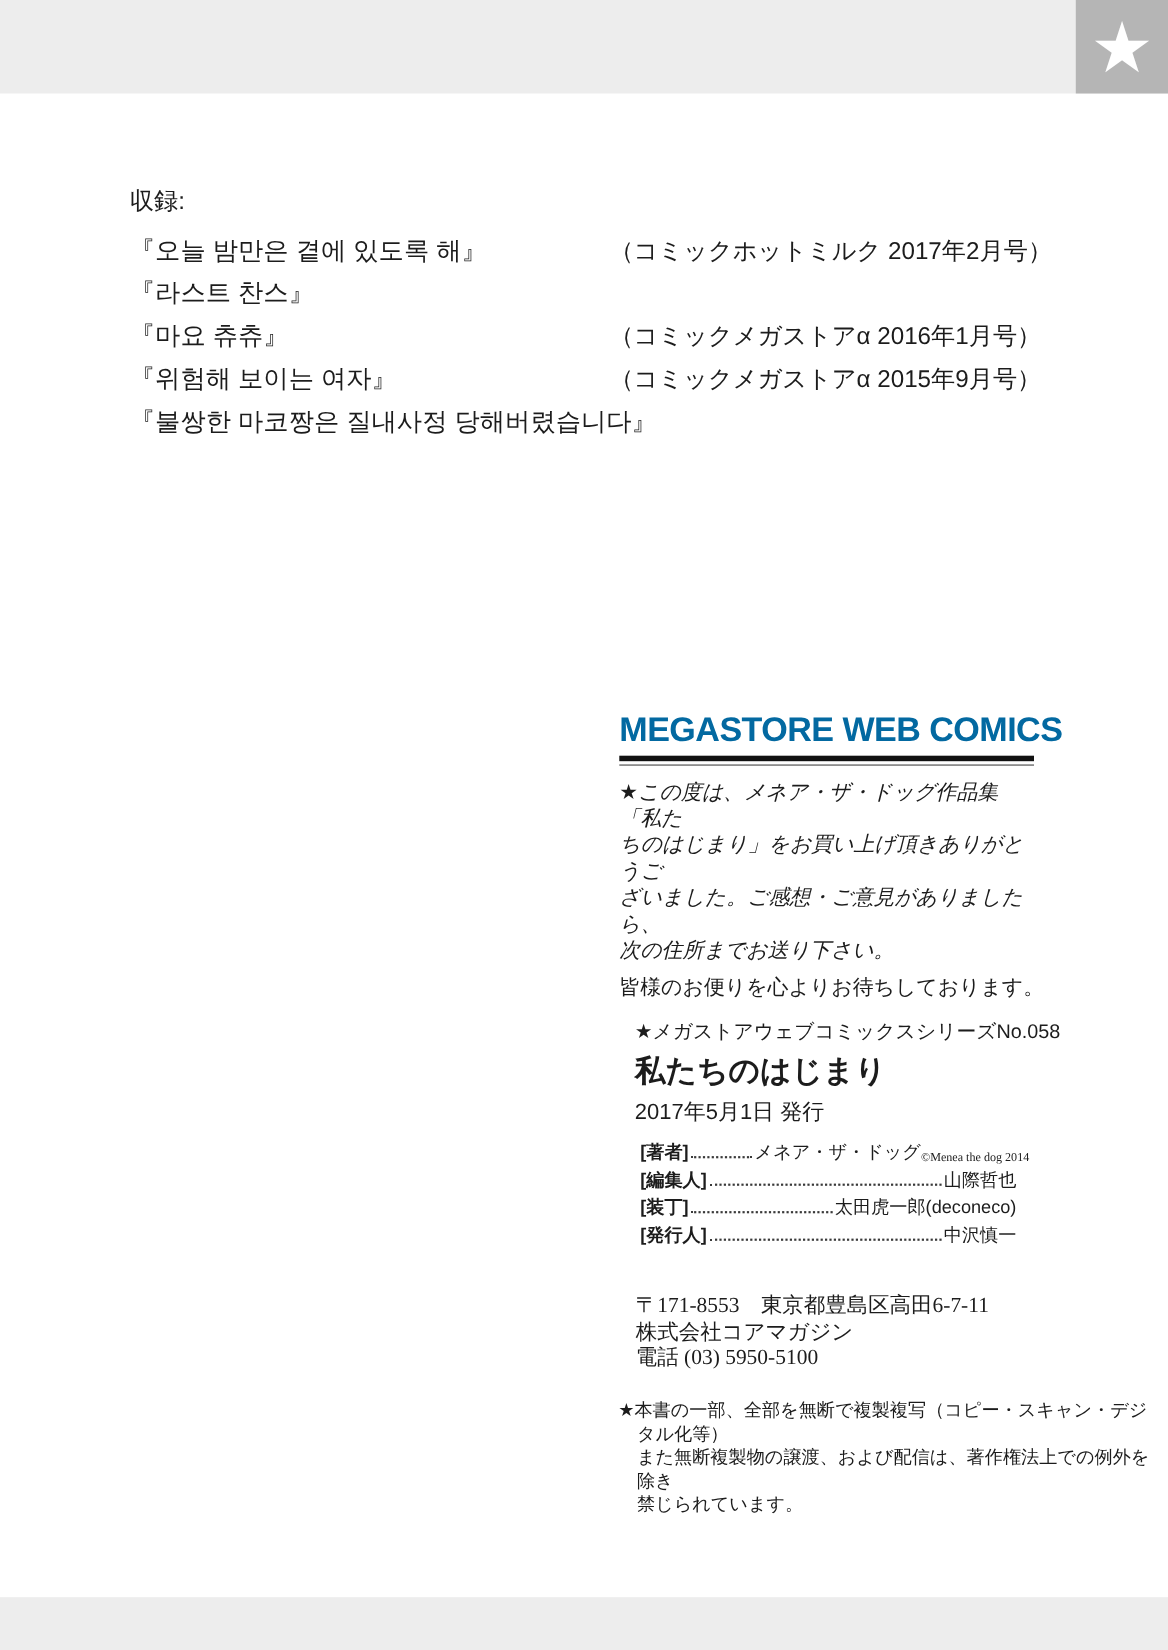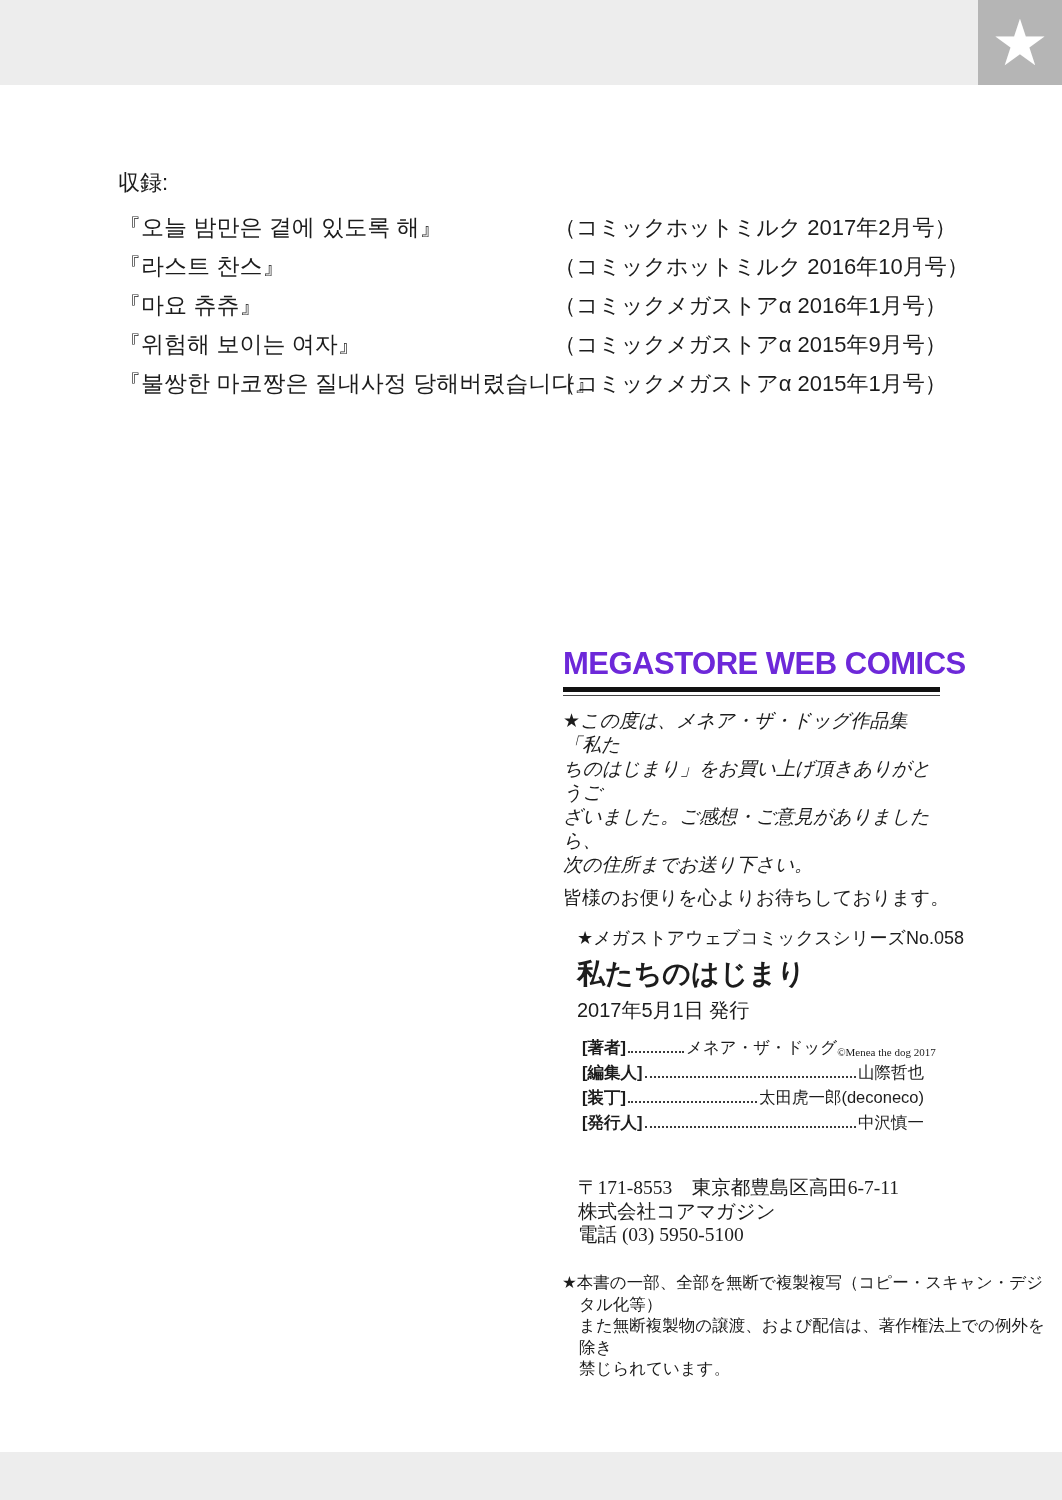--- a/index.html
+++ b/index.html
@@ -22,21 +22,21 @@
   
   .contents{position:absolute;left:118px;top:168px;width:840px;}
   .contents-heading{font-size:22px;font-weight:normal;margin:0 0 10px 0;}
   .contents-rows{display:block;}
   .c-row{display:grid;grid-template-columns:436px auto;line-height:39px;}
   .c-title{font-size:23px;white-space:nowrap;}
   .c-source{font-size:22px;white-space:nowrap;}
 
   
   .megastore{position:absolute;left:563px;top:646px;width:377px;}
-  .brand{font-size:31px;font-weight:900;letter-spacing:-0.5px;margin:0;color:#6d28d9;white-space:nowrap;}
+  .brand{font-size:31px;font-weight:900;letter-spacing:-0.5px;margin:0;color:#0369a1;white-space:nowrap;}
   .double-rule{margin-top:5px;height:3px;border-top:5px solid #111;border-bottom:1px solid #444;}
   .greeting{margin-top:13px;font-size:19px;line-height:24px;white-space:pre-line;font-style:italic;}
   .edit-address{margin-top:13px;}
   .ea-line1{font-family:"Liberation Serif","DejaVu Serif",serif;font-size:19px;line-height:24px;white-space:nowrap;}
   .ea-line2{font-size:17.5px;line-height:23px;white-space:nowrap;}
   .ea-line3{font-size:19px;line-height:23px;text-align:right;padding-right:28px;}
   .letters-note{margin-top:8px;font-size:19px;text-align:center;white-space:nowrap;}
 
   .series{position:absolute;left:577px;top:926px;}
   .series-no{font-size:18px;white-space:nowrap;}
@@ -72,33 +72,31 @@
 
   <div class="contents">
     <div class="contents-heading">収録:</div>
     <div class="contents-rows">
       <div class="c-row">
         <span class="c-title">『오늘 밤만은 곁에 있도록 해』</span>
         <span class="c-source">（コミックホットミルク 2017年2月号）</span>
       </div>
       <div class="c-row">
         <span class="c-title">『라스트 찬스』</span>
-        <span class="c-source">（コミックホットミルク 2016年10月号）</span>
       </div>
       <div class="c-row">
         <span class="c-title">『마요 츄츄』</span>
         <span class="c-source">（コミックメガストアα 2016年1月号）</span>
       </div>
       <div class="c-row">
         <span class="c-title">『위험해 보이는 여자』</span>
         <span class="c-source">（コミックメガストアα 2015年9月号）</span>
       </div>
       <div class="c-row">
         <span class="c-title">『불쌍한 마코짱은 질내사정 당해버렸습니다』</span>
-        <span class="c-source">（コミックメガストアα 2015年1月号）</span>
       </div>
     </div>
   </div>
 
   <div class="megastore">
     <div class="brand">MEGASTORE WEB COMICS</div>
     <div class="double-rule"></div>
     <div class="greeting">★この度は、メネア・ザ・ドッグ作品集「私た
 ちのはじまり」をお買い上げ頂きありがとうご
 ざいました。ご感想・ご意見がありましたら、
@@ -110,21 +108,21 @@
     <div class="series-no">★メガストアウェブコミックスシリーズNo.058</div>
     <div class="book-title">私たちのはじまり</div>
     <div class="pub-date">2017年5月1日 発行</div>
   </div>
 
   <div class="credits">
     <div class="cr-row">
       <span class="cr-label">[著者]</span>
       <span class="leader leader-short"></span>
       <span class="cr-name">メネア・ザ・ドッグ</span>
-      <span class="cr-note">©Menea the dog 2017</span>
+      <span class="cr-note">©Menea the dog 2014</span>
     </div>
     <div class="cr-row">
       <span class="cr-label">[編集人]</span>
       <span class="leader"></span>
       <span class="cr-name">山際哲也</span>
     </div>
     <div class="cr-row">
       <span class="cr-label">[装丁]</span>
       <span class="leader"></span>
       <span class="cr-name">太田虎一郎(deconeco)</span>

